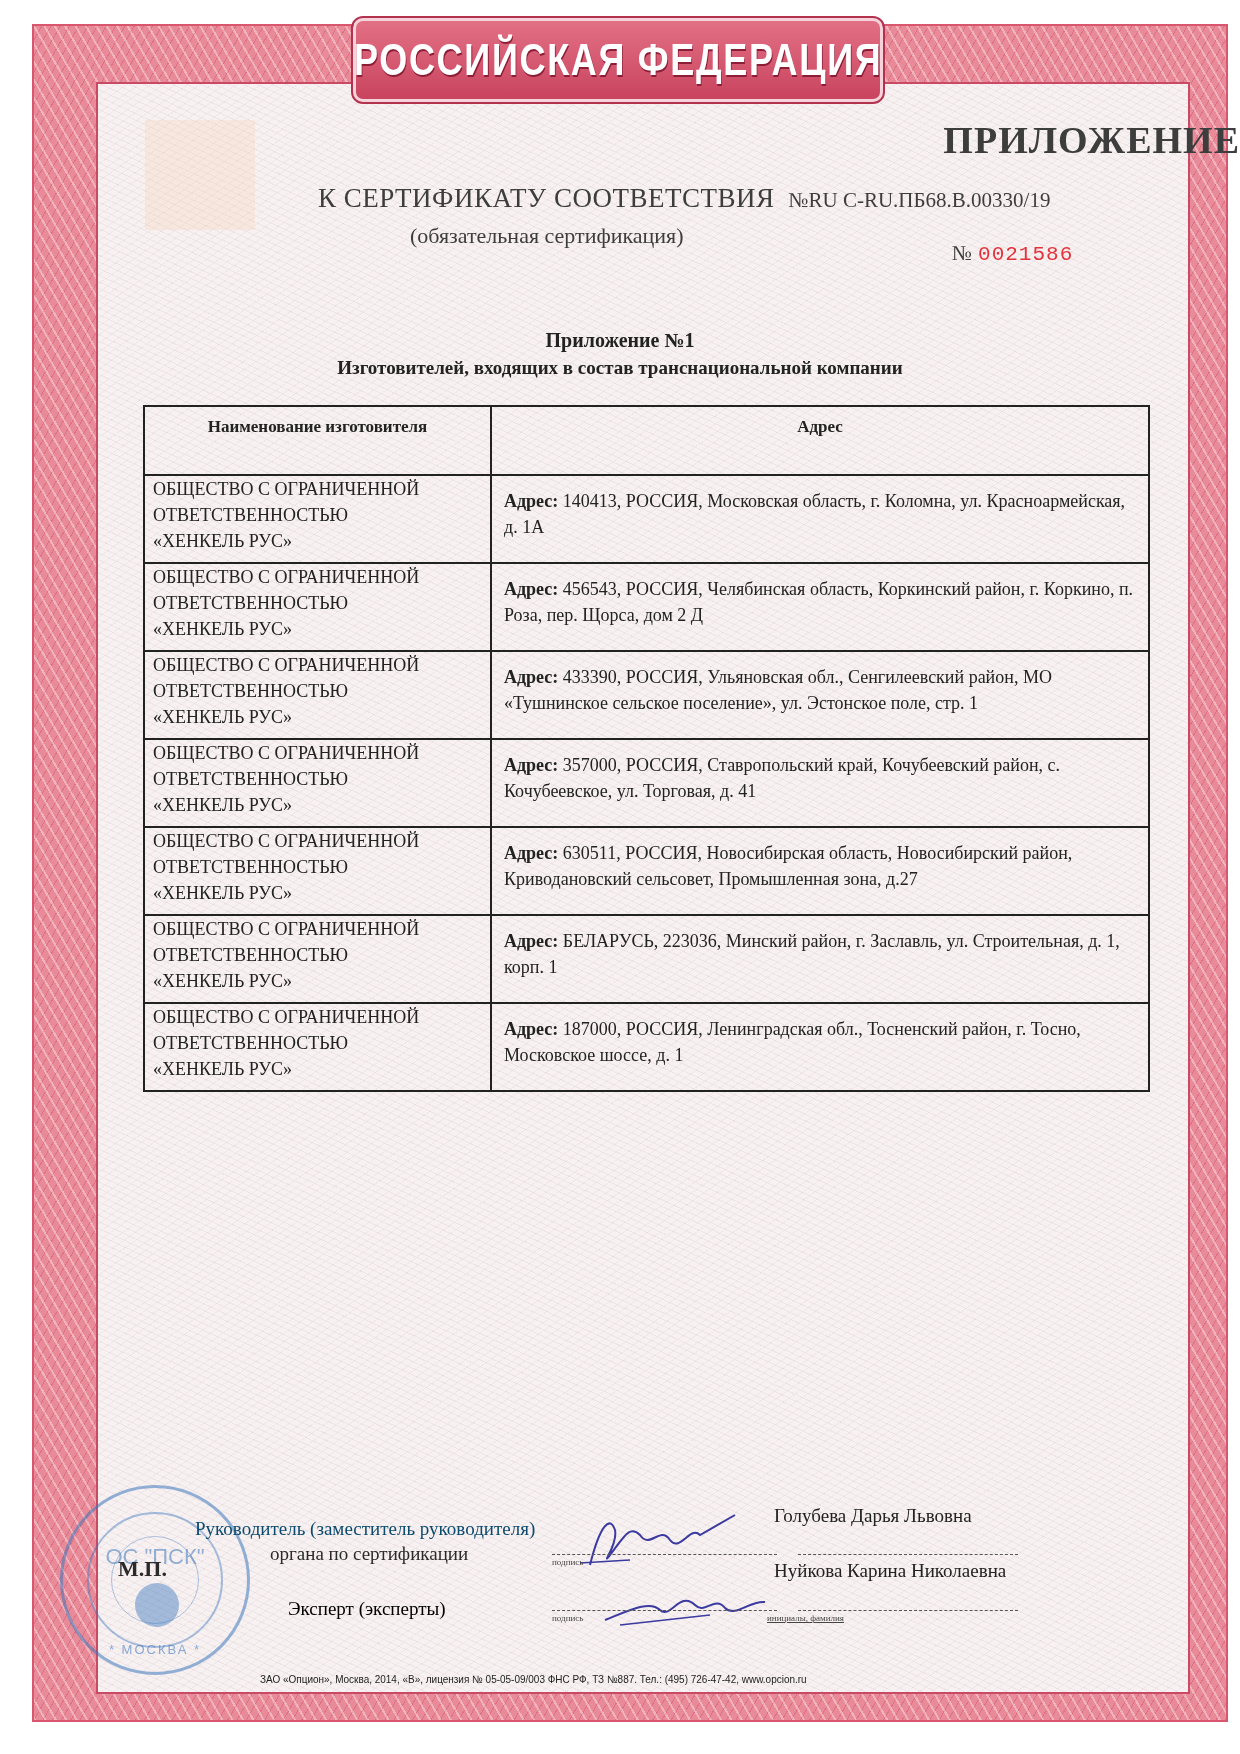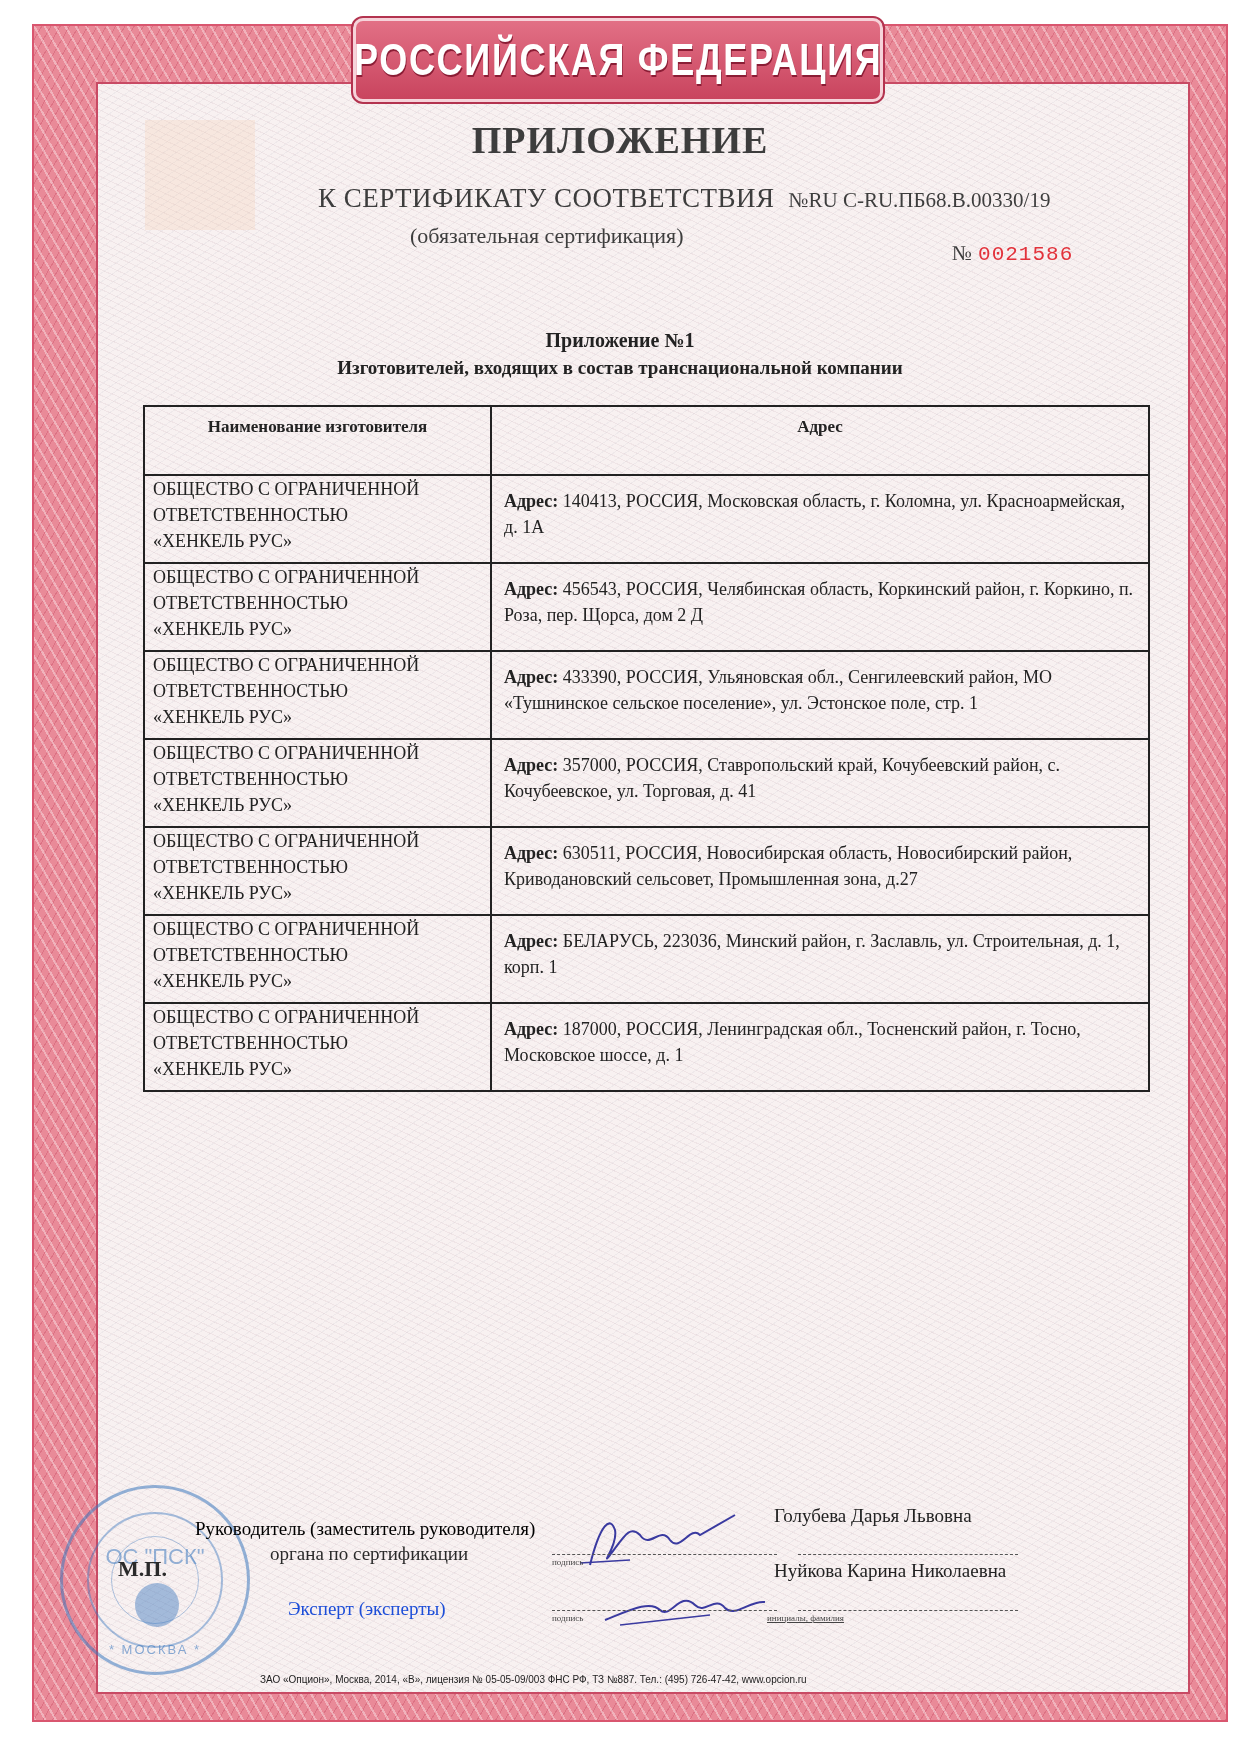--- a/index.html
+++ b/index.html
@@ -36,21 +36,21 @@
     border-radius: 10px; box-sizing: border-box;
     display: flex; align-items: center; justify-content: center;
   }
   .banner span {
     font-family: "Liberation Sans", "DejaVu Sans", sans-serif; font-weight: bold;
     color: #ffffff; font-size: 44px; letter-spacing: 2px;
     transform: scaleX(0.82); white-space: nowrap;
     text-shadow: 1px 2px 0 #8b1d35;
   }
   .title-main {
-    position: absolute; left: 0; width: 1240px; top: 118px; text-align: center;
+    position: absolute; left: 0; width: 1240px; top: 118px; text-align: right;
     font-size: 38px; font-weight: bold; color: #3d3d3d; letter-spacing: 1px;
   }
   .cert-line {
     position: absolute; top: 183px; left: 318px; white-space: nowrap; color: #3d3d3d;
   }
   .cert-line .lbl { font-size: 27px; letter-spacing: 0.5px; }
   .cert-line .num { font-size: 21px; margin-left: 14px; }
   .mandatory {
     position: absolute; top: 223px; left: 410px; font-size: 22px; color: #3d3d3d;
   }
@@ -99,23 +99,23 @@
   }
   .stamp .logo {
     position: absolute; left: 72px; top: 95px; width: 44px; height: 44px; border-radius: 50%;
     background: rgba(60,120,190,0.45);
   }
   .stamp .bottom {
     position: absolute; left: 0; right: 0; bottom: 15px; text-align: center;
     font-family: "Liberation Sans", sans-serif; font-size: 13px; color: rgba(60,120,190,0.6); letter-spacing: 2px;
   }
   .mp { position: absolute; left: 118px; top: 1556px; font-size: 22px; font-weight: bold; color: #2a2a2a; }
-  .role1 { position: absolute; left: 195px; top: 1518px; font-size: 19px; color: #000000; white-space: nowrap; }
+  .role1 { position: absolute; left: 195px; top: 1518px; font-size: 19px; color: #0c4a6e; white-space: nowrap; }
   .role1b { position: absolute; left: 270px; top: 1543px; font-size: 19px; color: #2a2a2a; white-space: nowrap; }
-  .role2 { position: absolute; left: 288px; top: 1598px; font-size: 19px; color: #1d4ed8; white-space: nowrap; }
+  .role2 { position: absolute; left: 288px; top: 1598px; font-size: 19px; color: #000000; white-space: nowrap; }
   .line { position: absolute; border-top: 1px dashed #555; height: 0; }
   .cap { position: absolute; font-size: 9px; color: #444; text-align: left; }
   .person { position: absolute; font-size: 19px; color: #222; white-space: nowrap; }
   .sig { position: absolute; }
   .footer-print {
     position: absolute; left: 260px; top: 1673px; font-family: "Liberation Sans", sans-serif;
     font-size: 10.5px; color: #222; white-space: nowrap; transform: scaleX(0.95); transform-origin: left;
   }
 </style>
 </head>

